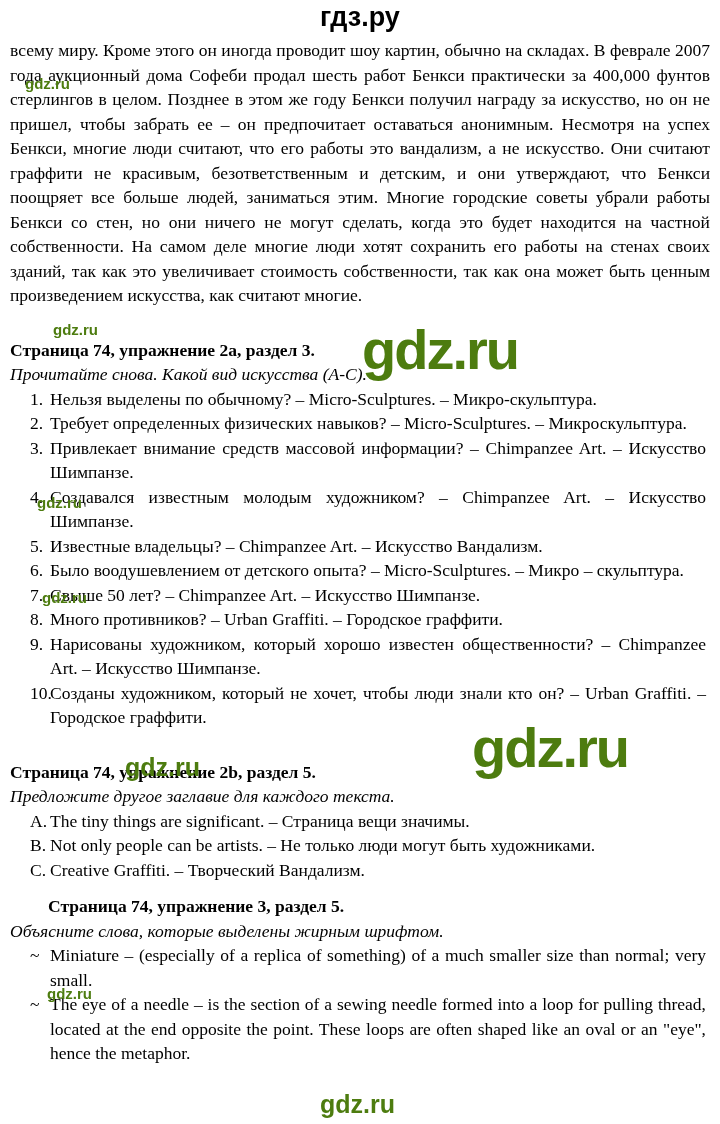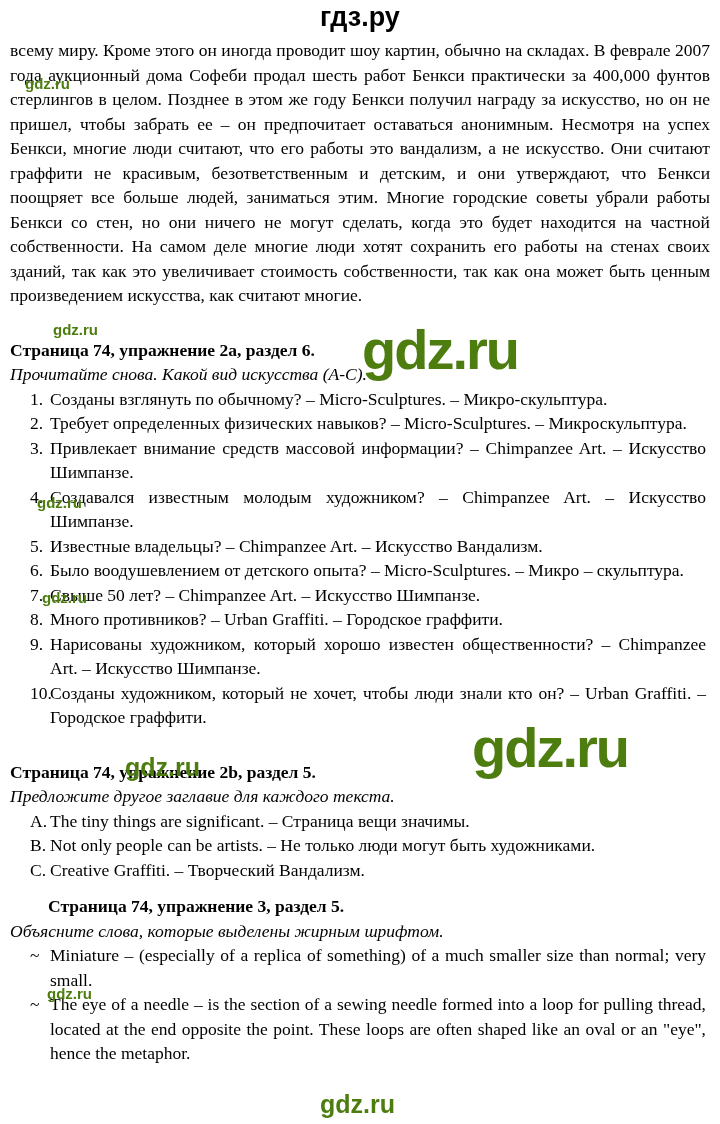--- a/index.html
+++ b/index.html
@@ -69,24 +69,24 @@
 </head>
 <body>
 
 <div class="page">
 
   <div class="logo">гдз.ру</div>
 
   <div class="para">всему миру. Кроме этого он иногда проводит шоу картин, обычно на складах. В феврале 2007 года аукционный дома Софеби продал шесть работ Бенкси практически за 400,000 фунтов стерлингов в целом. Позднее в этом же году Бенкси получил награду за искусство, но он не пришел, чтобы забрать ее – он предпочитает оставаться анонимным. Несмотря на успех Бенкси, многие люди считают, что его работы это вандализм, а не искусство. Они считают граффити не красивым, безответственным и детским, и они утверждают, что Бенкси поощряет все больше людей, заниматься этим. Многие городские советы убрали работы Бенкси со стен, но они ничего не могут сделать, когда это будет находится на частной собственности. На самом деле многие люди хотят сохранить его работы на стенах своих зданий, так как это увеличивает стоимость собственности, так как она может быть ценным произведением искусства, как считают многие.</div>
 
   <div>
-    <div class="sec-heading">Страница 74, упражнение 2a, раздел 6.</div>
+    <div class="sec-heading">Страница 74, упражнение 2a, раздел 3.</div>
     <div class="sec-intro">Прочитайте снова. Какой вид искусства (А-С).</div>
     <div class="answers">
-      <div class="item"><span class="marker">1.</span><span>Созданы взглянуть по обычному? – Micro-Sculptures. – Микро-скульптура.</span></div>
+      <div class="item"><span class="marker">1.</span><span>Нельзя выделены по обычному? – Micro-Sculptures. – Микро-скульптура.</span></div>
       <div class="item"><span class="marker">2.</span><span>Требует определенных физических навыков? – Micro-Sculptures. – Микроскульптура.</span></div>
       <div class="item"><span class="marker">3.</span><span>Привлекает внимание средств массовой информации? – Chimpanzee Art. – Искусство Шимпанзе.</span></div>
       <div class="item"><span class="marker">4.</span><span>Создавался известным молодым художником? – Chimpanzee Art. – Искусство Шимпанзе.</span></div>
       <div class="item"><span class="marker">5.</span><span>Известные владельцы? – Chimpanzee Art. – Искусство Вандализм.</span></div>
       <div class="item"><span class="marker">6.</span><span>Было воодушевлением от детского опыта? – Micro-Sculptures. – Микро – скульптура.</span></div>
       <div class="item"><span class="marker">7.</span><span>Свыше 50 лет? – Chimpanzee Art. – Искусство Шимпанзе.</span></div>
       <div class="item"><span class="marker">8.</span><span>Много противников? – Urban Graffiti. – Городское граффити.</span></div>
       <div class="item"><span class="marker">9.</span><span>Нарисованы художником, который хорошо известен общественности? – Chimpanzee Art. – Искусство Шимпанзе.</span></div>
       <div class="item"><span class="marker">10.</span><span>Созданы художником, который не хочет, чтобы люди знали кто он? – Urban Graffiti. – Городское граффити.</span></div>
     </div>

